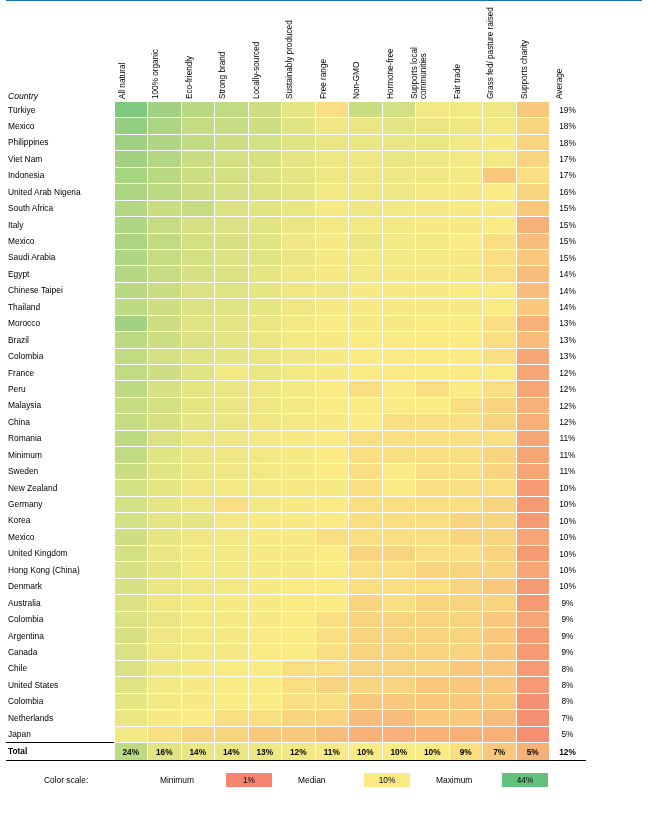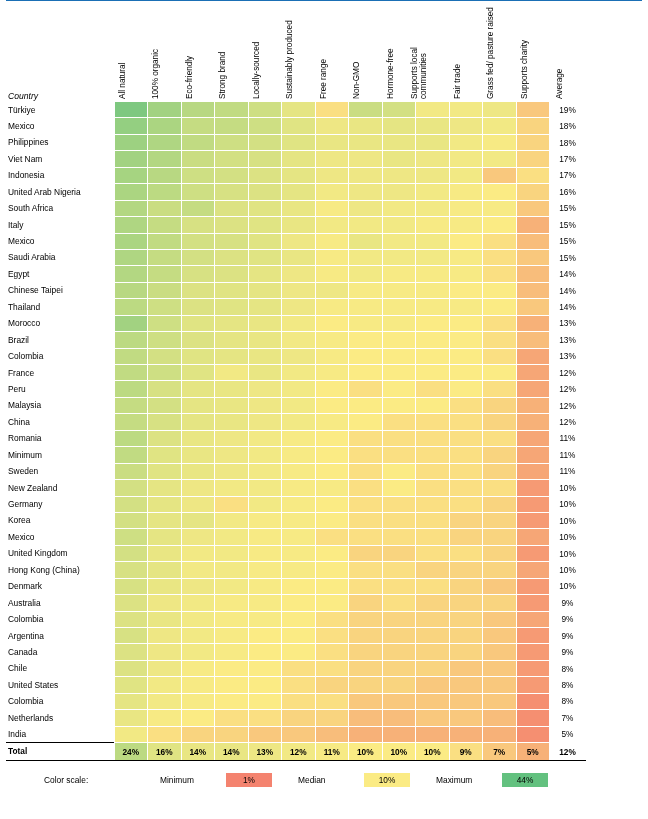--- a/index.html
+++ b/index.html
@@ -860,21 +860,21 @@
             <td class="cell" style="background: rgb(249, 212, 127);"></td>
             <td class="cell" style="background: rgb(248, 189, 123);"></td>
             <td class="cell" style="background: rgb(248, 189, 123);"></td>
             <td class="cell" style="background: rgb(249, 200, 125);"></td>
             <td class="cell" style="background: rgb(249, 200, 125);"></td>
             <td class="cell" style="background: rgb(248, 189, 123);"></td>
             <td class="cell" style="background: rgb(245, 143, 113);"></td>
             <td class="avg" style="background: rgb(255, 255, 255);">7%</td>
           </tr>
           <tr>
-            <td class="country">India</td>
+            <td class="country">Japan</td>
             <td class="cell" style="background: rgb(242, 233, 132);"></td>
             <td class="cell" style="background: rgb(250, 223, 130);"></td>
             <td class="cell" style="background: rgb(249, 212, 127);"></td>
             <td class="cell" style="background: rgb(249, 212, 127);"></td>
             <td class="cell" style="background: rgb(249, 200, 125);"></td>
             <td class="cell" style="background: rgb(249, 200, 125);"></td>
             <td class="cell" style="background: rgb(248, 189, 123);"></td>
             <td class="cell" style="background: rgb(247, 177, 120);"></td>
             <td class="cell" style="background: rgb(247, 177, 120);"></td>
             <td class="cell" style="background: rgb(247, 177, 120);"></td>

